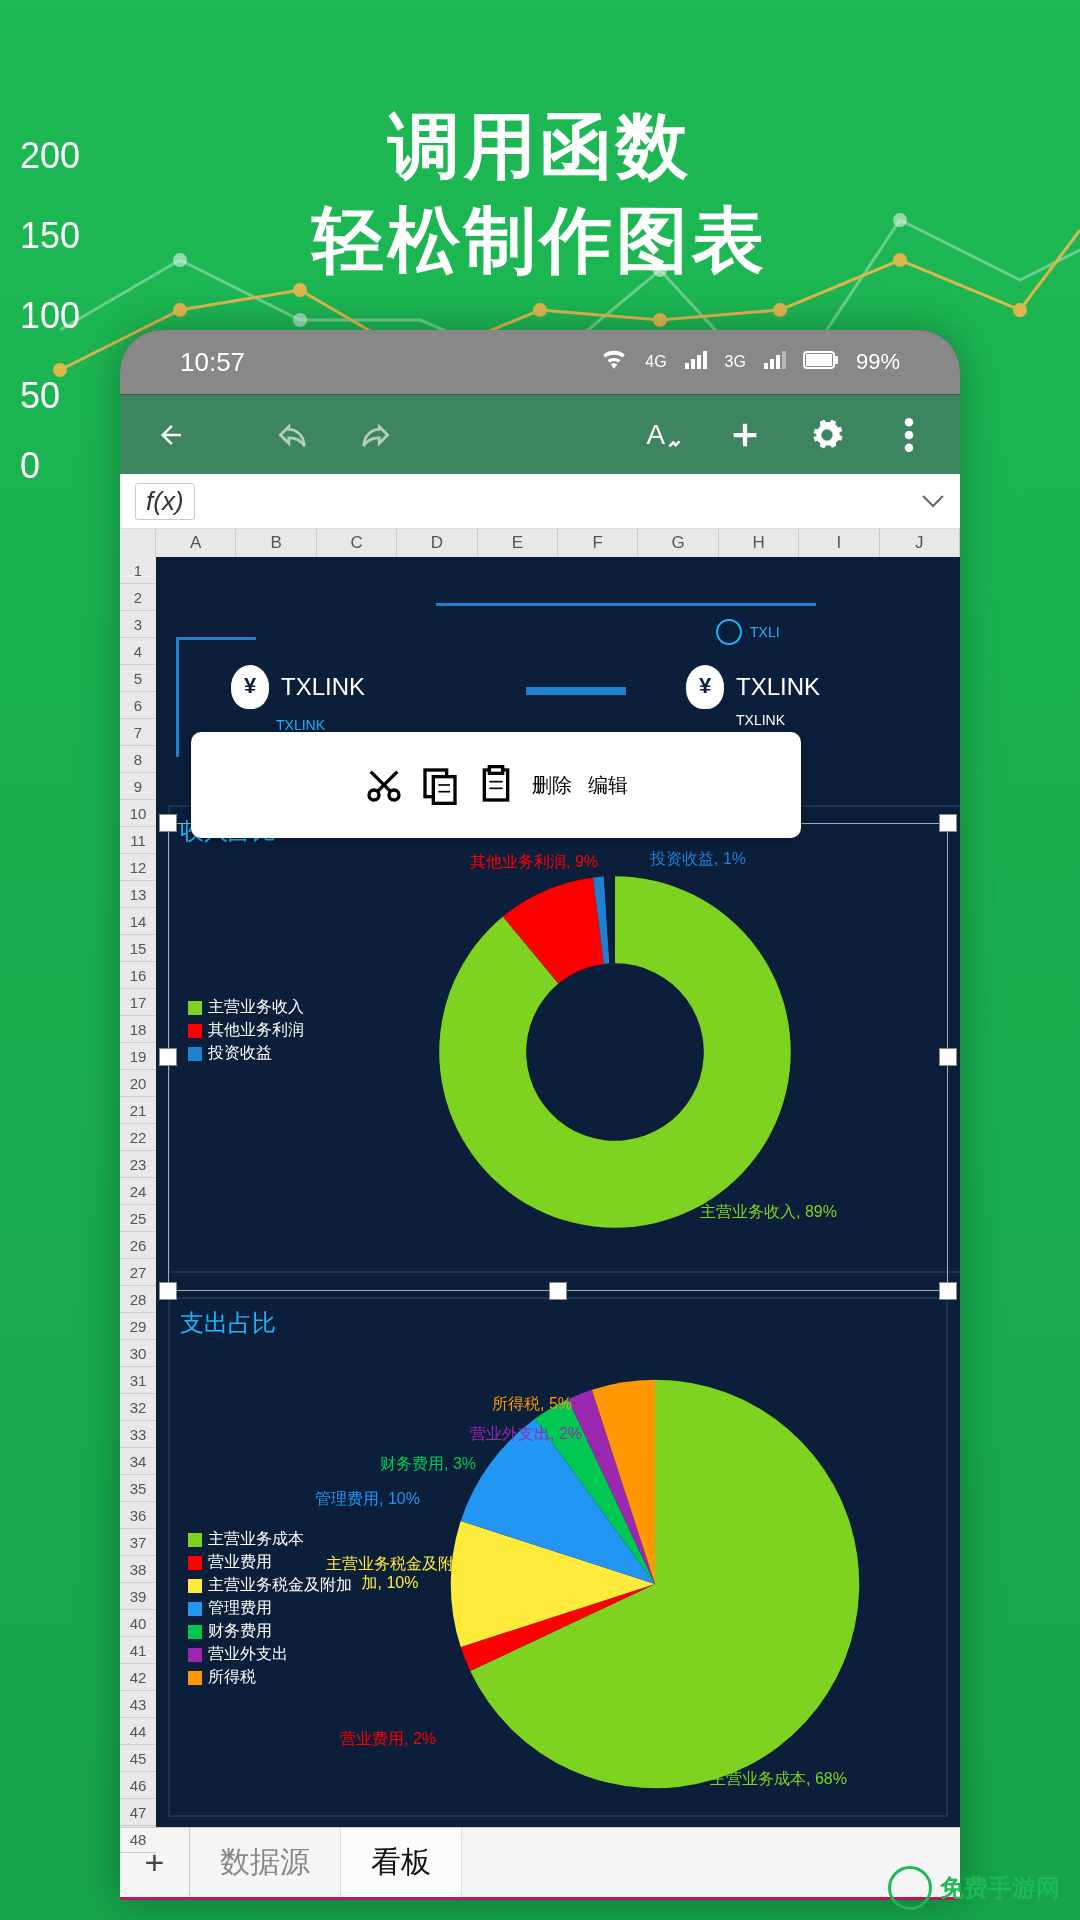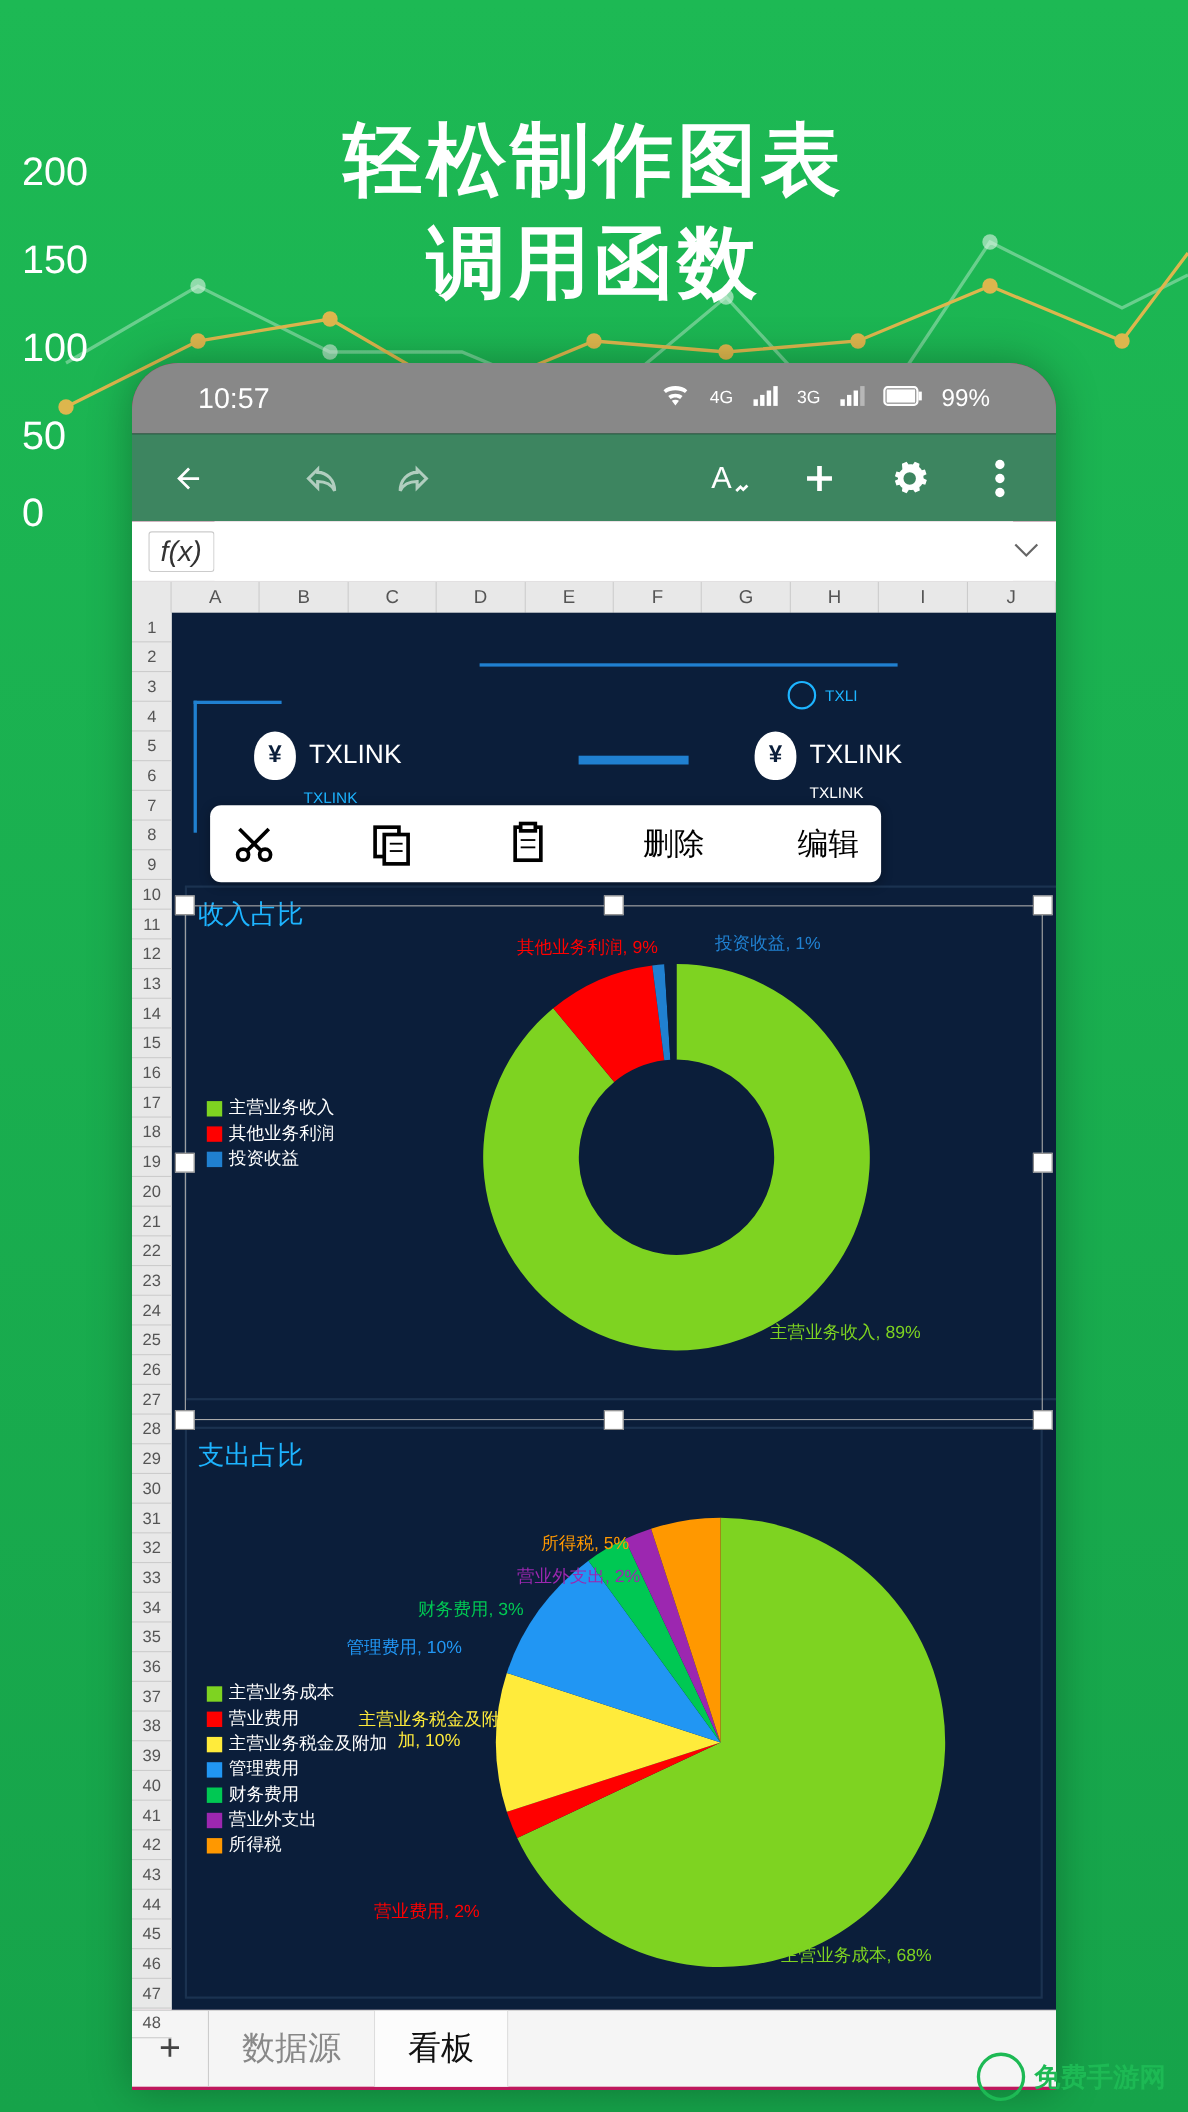--- a/index.html
+++ b/index.html
@@ -28,21 +28,21 @@
 .title-band{position:absolute;top:0;left:0;right:0;height:44px;display:flex;align-items:center;justify-content:flex-end;padding-right:15px;color:#fff;font-size:28px;font-weight:500;border-top:2px solid #2080d0}
 .decor-line{position:absolute;top:46px;left:280px;width:380px;height:3px;background:#2080d0}
 .decor-bracket{position:absolute;top:80px;left:20px;width:80px;height:120px;border-left:3px solid #2080d0;border-top:3px solid #2080d0}
 .stat1{position:absolute;top:108px;left:75px;display:flex;align-items:center;gap:12px;color:#fff;font-size:24px}
 .stat2{position:absolute;top:108px;left:530px;display:flex;align-items:center;gap:12px;color:#fff;font-size:24px}
 .txlink-sub{position:absolute;color:#1db4ff;font-size:14px}
 .money-icon{width:38px;height:44px;background:#fff;border-radius:50% 50% 45% 45%;position:relative}
 .money-icon::before{content:"¥";position:absolute;top:8px;left:0;width:100%;text-align:center;color:#0b1e3a;font-size:22px;font-weight:bold}
 .clock-icon{width:26px;height:26px;border:2px solid #1db4ff;border-radius:50%;position:relative}
 .divider-bar{position:absolute;top:130px;left:370px;width:100px;height:8px;background:#2080d0}
-.context-menu{position:absolute;top:175px;left:35px;width:610px;height:70px;background:#fff;border-radius:10px;display:flex;align-items:center;justify-content:space-between;padding:0 12px;font-size:28px;box-shadow:0 2px 10px rgba(0,0,0,.3);z-index:100}
+.context-menu{position:absolute;top:175px;left:35px;width:610px;height:106px;background:#fff;border-radius:10px;display:flex;align-items:center;justify-content:center;padding:0 12px;font-size:20px;box-shadow:0 2px 10px rgba(0,0,0,.3);z-index:100}
 .ctx-item{display:flex;align-items:center;justify-content:center;cursor:pointer;padding:0 8px}
 .chart-panel{position:absolute;background:#0b1e3a;border:2px solid #1b3250}
 .panel1{top:248px;left:12px;width:808px;height:468px}
 .panel2{top:740px;left:12px;width:780px;height:520px}
 .panel-title{position:absolute;top:8px;left:10px;color:#1db4ff;font-size:24px}
 .selection-handles{position:absolute;top:266px;left:12px;width:780px;height:468px;pointer-events:none;z-index:50}
 .sel-border{position:absolute;border:1px solid #888}
 .handle{position:absolute;width:18px;height:18px;background:#fff;border:1px solid #888}
 .donut-svg{position:absolute}
 .legend{position:absolute;font-size:16px;color:#fff}
@@ -82,22 +82,22 @@
     </g>
   <g fill="#fff" opacity=".6">
       <circle cx="180" cy="140" r="7"></circle>
       <circle cx="300" cy="200" r="7"></circle>
       <circle cx="660" cy="150" r="7"></circle>
       <circle cx="900" cy="100" r="7"></circle>
     </g>
 </svg>
 
 <div class="promo-title">
+  <div>调用函数</div>
   <div>轻松制作图表</div>
-  <div>调用函数</div>
 </div>
 
 <div class="phone">
 
   <div class="status-bar">
     <span>10:57</span>
     <div class="status-icons">
       <span>
         <svg width="26" height="20" viewBox="0 0 24 18">
             <path d="M12 18l-3-4c1.8-1.3 4.2-1.3 6 0l-3 4zm-6-8c3.3-2.7 8.7-2.7 12 0l-2 2.5c-2.2-1.8-5.8-1.8-8 0L6 10zm-4-5C7 .3 17 .3 22 5l-2 2.5C16 4.3 8 4.3 4 7.5L2 5z" fill="#fff"></path>

